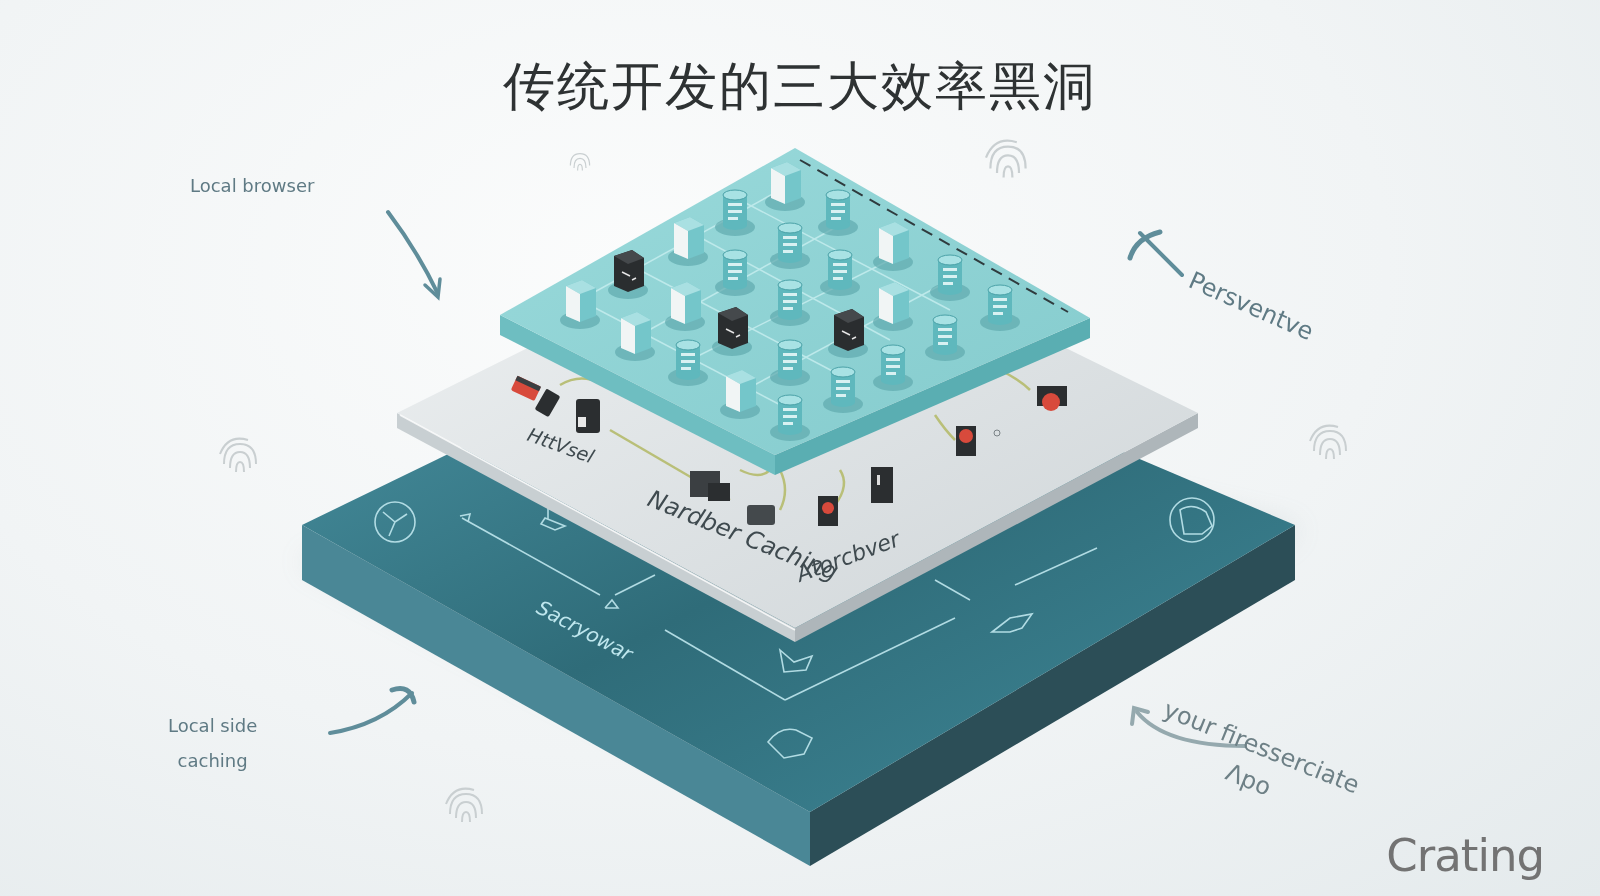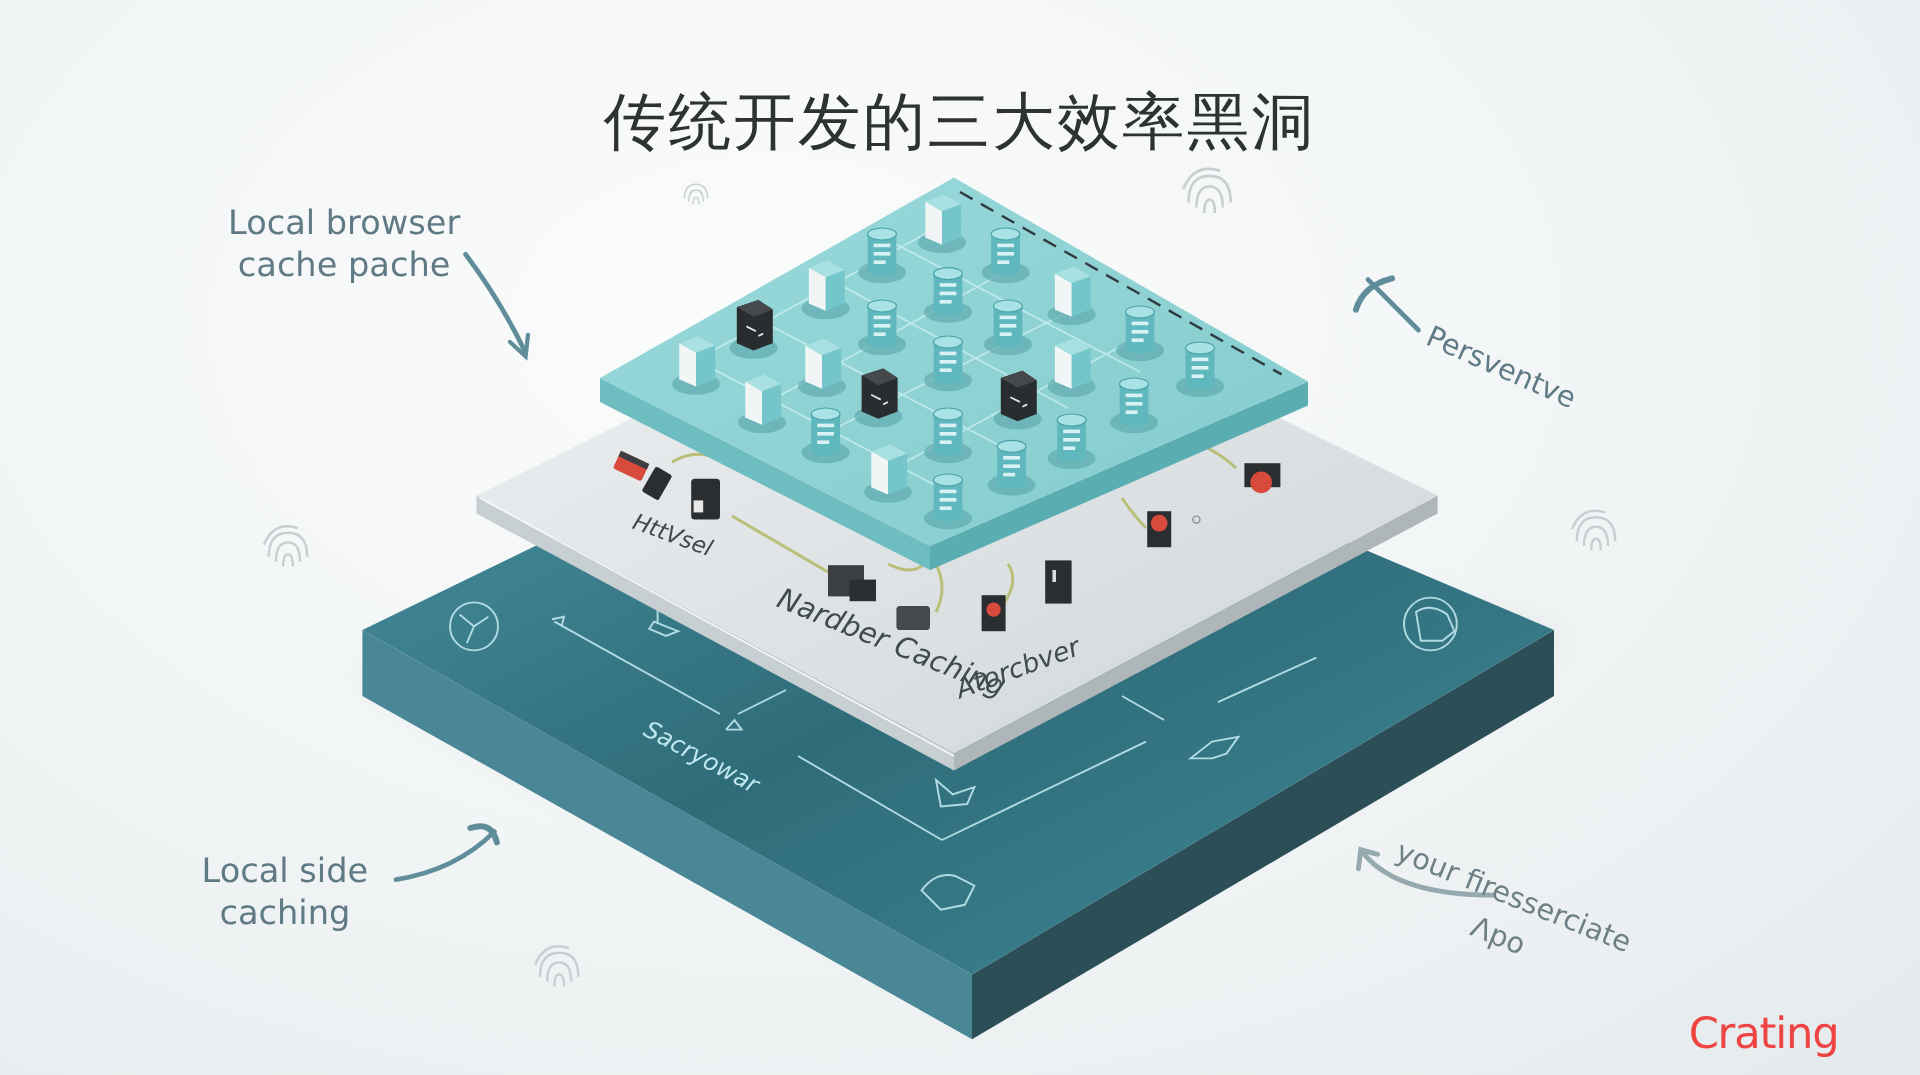--- a/index.html
+++ b/index.html
@@ -5,31 +5,31 @@
   html, body { margin: 0; padding: 0; }
   body {
     width: 1600px; height: 896px; overflow: hidden;
     background: radial-gradient(ellipse at 40% 30%, #fbfcfc 0%, #f1f4f5 55%, #e4eaec 100%);
     font-family: "DejaVu Sans", "Liberation Sans", sans-serif;
     position: relative;
   }
   .title {
     position: absolute; left: 0; right: 0; top: 52px;
     text-align: center; font-size: 52px; color: #2e3233;
-    letter-spacing: 2px; font-weight: normal; margin-top: 15px;
+    letter-spacing: 2px; font-weight: normal;
   }
   svg.scene { position: absolute; left: 0; top: 0; }
   .label {
-    position: absolute; color: #5f7a84; font-size: 28px; line-height: 35px;
+    position: absolute; color: #5f7a84; font-size: 18px; line-height: 35px;
     text-align: center; white-space: nowrap;
   }
   .label.rot { transform-origin: left center; }
   .watermark {
-    position: absolute; right: 68px; bottom: 14px;
-    font-size: 36px; color: #ef4444; letter-spacing: -1px;
+    position: absolute; right: 56px; bottom: 14px;
+    font-size: 45px; color: #737373; letter-spacing: -1px;
   }
 </style>
 </head>
 <body>
 
 <div class="title">传统开发的三大效率黑洞</div>
 
 <svg class="scene" width="1600" height="896" viewBox="0 0 1600 896">
   <defs>
     <linearGradient id="botTop" x1="0" y1="0" x2="1" y2="1">
@@ -245,21 +245,20 @@
       <path d="M-16 6 q0 -20 16 -20 q16 0 16 20"></path>
         <path d="M-10 10 q0 -16 10 -16 q10 0 10 16"></path>
         <path d="M-4 14 q0 -10 4 -10 q4 0 4 10"></path>
         <path d="M-20 -4 q8 -20 28 -14"></path>
     </g>
   </g>
 </svg>
 
 <div class="label" style="left:190px; top:168px;">
   <div>Local browser</div>
-  <div>cache pache</div>
 </div>
 
 <div class="label rot" style="left:1190px; top:262px; transform: rotate(24deg); font-size:24px;">Persventve</div>
 
 <div class="label" style="left:168px; top:708px;">
   <div>Local side</div>
   <div>caching</div>
 </div>
 
 <div class="label rot" style="left:1158px; top:690px; transform: rotate(22deg); font-size:24px; color:#6e8086; text-align:center;">

